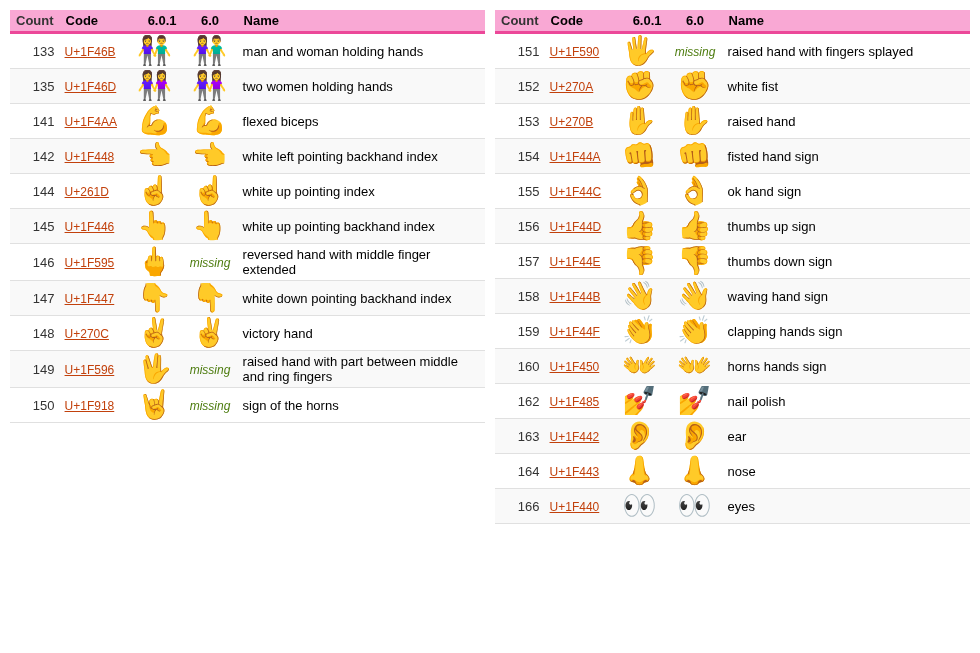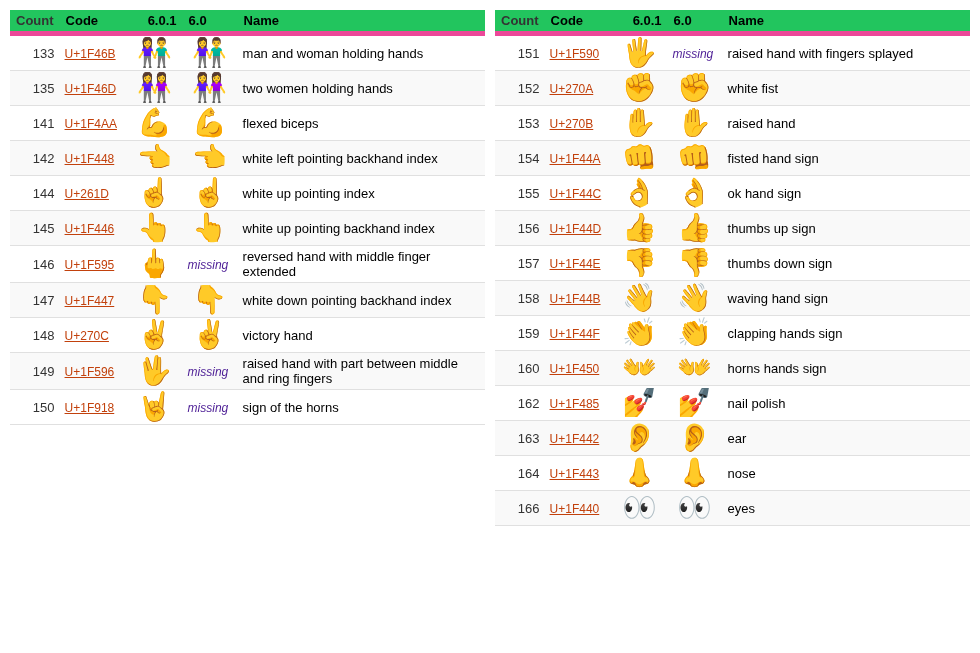--- a/index.html
+++ b/index.html
@@ -16,22 +16,22 @@
     }
     table {
       border-collapse: collapse;
       width: 100%;
     }
     th {
       text-align: left;
       padding: 3px 6px;
       font-weight: bold;
       font-size: 13px;
-      border-bottom: 5px solid #ec4899;
-      background: #22c55e;
+      border-bottom: 3px solid #ec4899;
+      background: #f9a8d4;
     }
     td {
       padding: 3px 5px;
       border-bottom: 1px solid #e0e0e0;
       vertical-align: middle;
     }
     tr:nth-child(even) td {
       background: #f9f9f9;
     }
     .col-count {
@@ -47,32 +47,33 @@
       color: #c2410c;
       text-decoration: underline;
       font-size: 12px;
     }
     .col-601 {
       width: 55px;
       text-align: right;
     }
     .col-60 {
       width: 55px;
+      text-align: center;
     }
     .col-name {
       font-size: 13px;
       margin-top: 45px;
     }
     .emoji-cell {
       font-size: 28px;
       line-height: 1;
       text-align: center;
     }
     .missing {
-      color: #4c1d95;
+      color: #4d7c0f;
       font-style: italic;
       font-size: 12px;
     }
   </style>
 </head>
 <body>
 
 <div class="table-container">
   <table>
     <thead>

